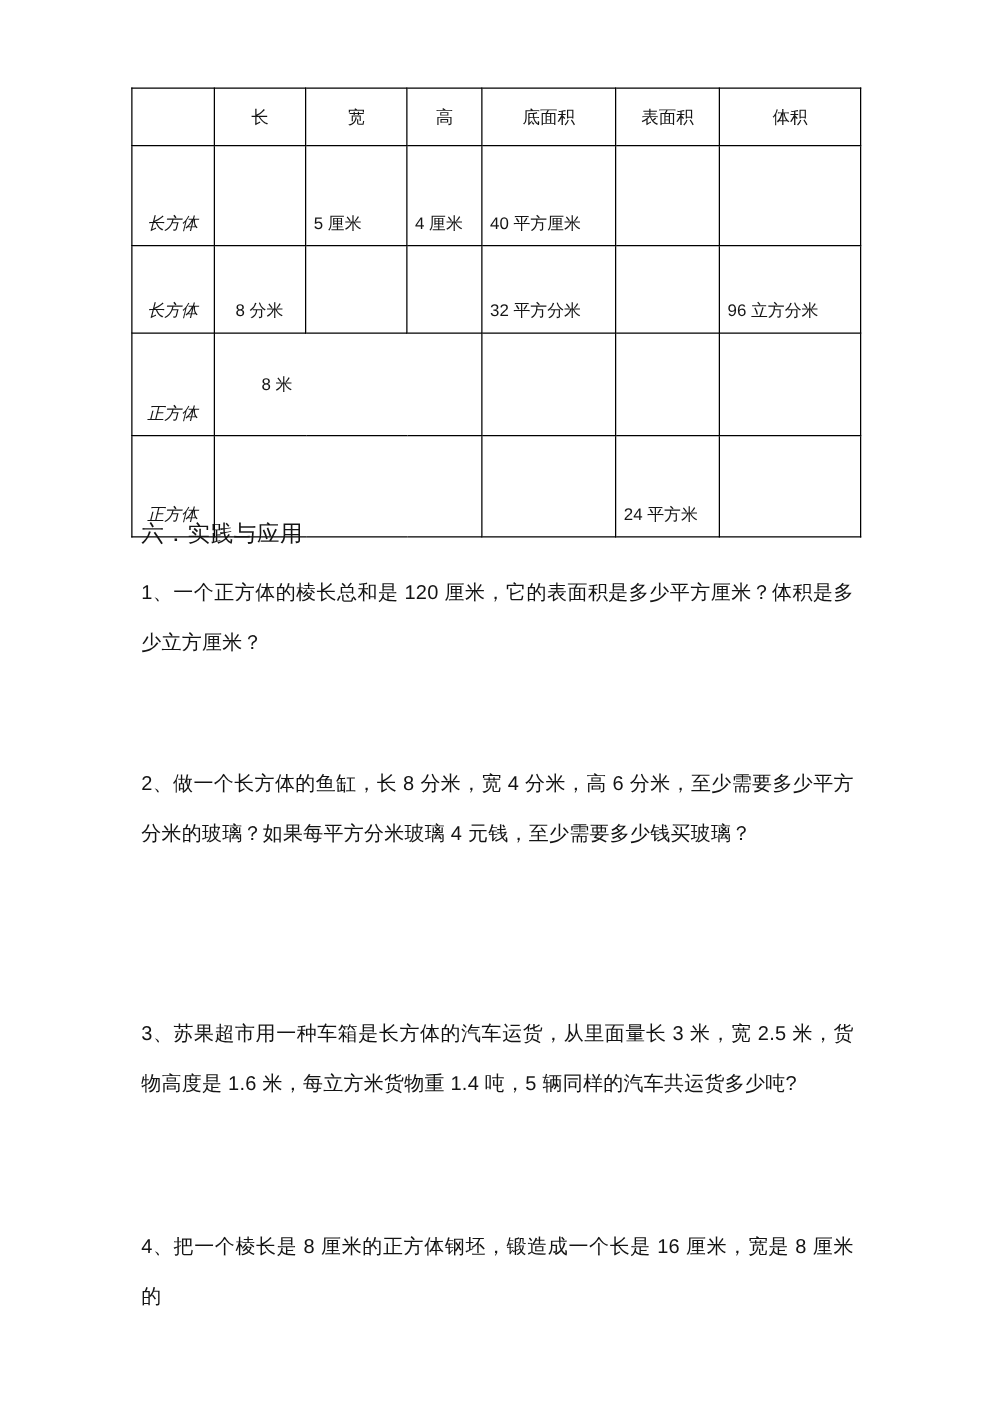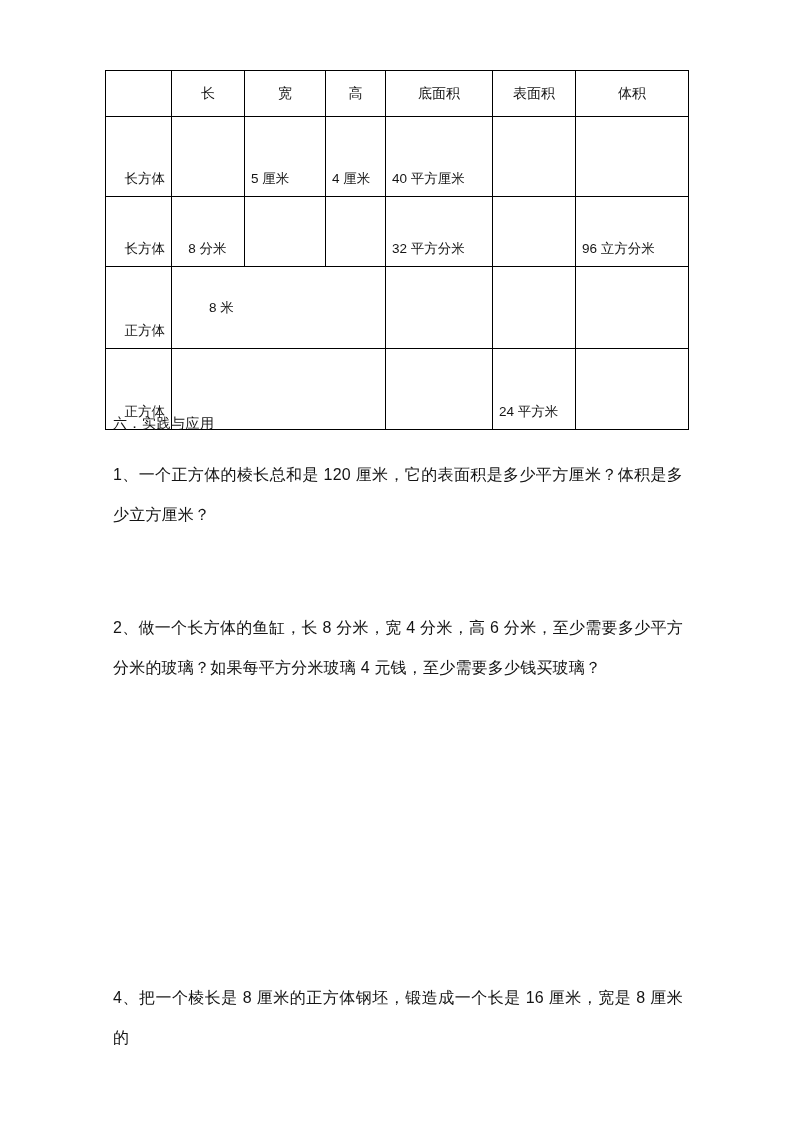--- a/index.html
+++ b/index.html
@@ -46,23 +46,24 @@
     line-height: 1.15;
     font-family: "Liberation Sans", "DejaVu Sans", sans-serif;
   }
   table.geom th {
     text-align: center;
     vertical-align: middle;
     height: 45px;
     font-size: 14px;
   }
   table.geom td.rowlabel {
-    text-align: right;
+    text-align: center;
     padding-left: 5px;
     padding-bottom: 9px;
+    font-style: italic;
   }
   table.geom td.val {
     text-align: left;
     padding-bottom: 9px;
   }
   table.geom td.val-left {
     text-align: center;
     padding-bottom: 9px;
     padding-left: 5px;
   }
@@ -84,21 +85,21 @@
   col.c3 { width: 60px; }
   col.c4 { width: 107px; }
   col.c5 { width: 83px; }
   col.c6 { width: 113px; }
 
   
   .section-heading {
     position: absolute;
     left: 113px;
     top: 415px;
-    font-size: 14px;
+    font-size: 18px;
     font-family: "Liberation Sans", "DejaVu Sans", sans-serif;
     color: #141414;
     letter-spacing: 0.5px;
   }
   .q {
     position: absolute;
     left: 113px;
     width: 570px;
     font-size: 16px;
     line-height: 40px;
@@ -173,15 +174,16 @@
           <td class="val"></td>
         </tr>
       </tbody>
     </table>
   </div>
 
   <div class="section-heading">六．实践与应用</div>
 
   <div class="q q1">1、一个正方体的棱长总和是 120 厘米，它的表面积是多少平方厘米？体积是多少立方厘米？</div>
   <div class="q q2">2、做一个长方体的鱼缸，长 8 分米，宽 4 分米，高 6 分米，至少需要多少平方分米的玻璃？如果每平方分米玻璃 4 元钱，至少需要多少钱买玻璃？</div>
+  <div class="q q3">3、苏果超市用一种车箱是长方体的汽车运货，从里面量长 3 米，宽 2.5 米，货物高度是 1.6 米，每立方米货物重 1.4 吨，5 辆同样的汽车共运货多少吨?</div>
   <div class="q q4">4、把一个棱长是 8 厘米的正方体钢坯，锻造成一个长是 16 厘米，宽是 8 厘米的</div>
 
 </div>
 
 </body></html>

